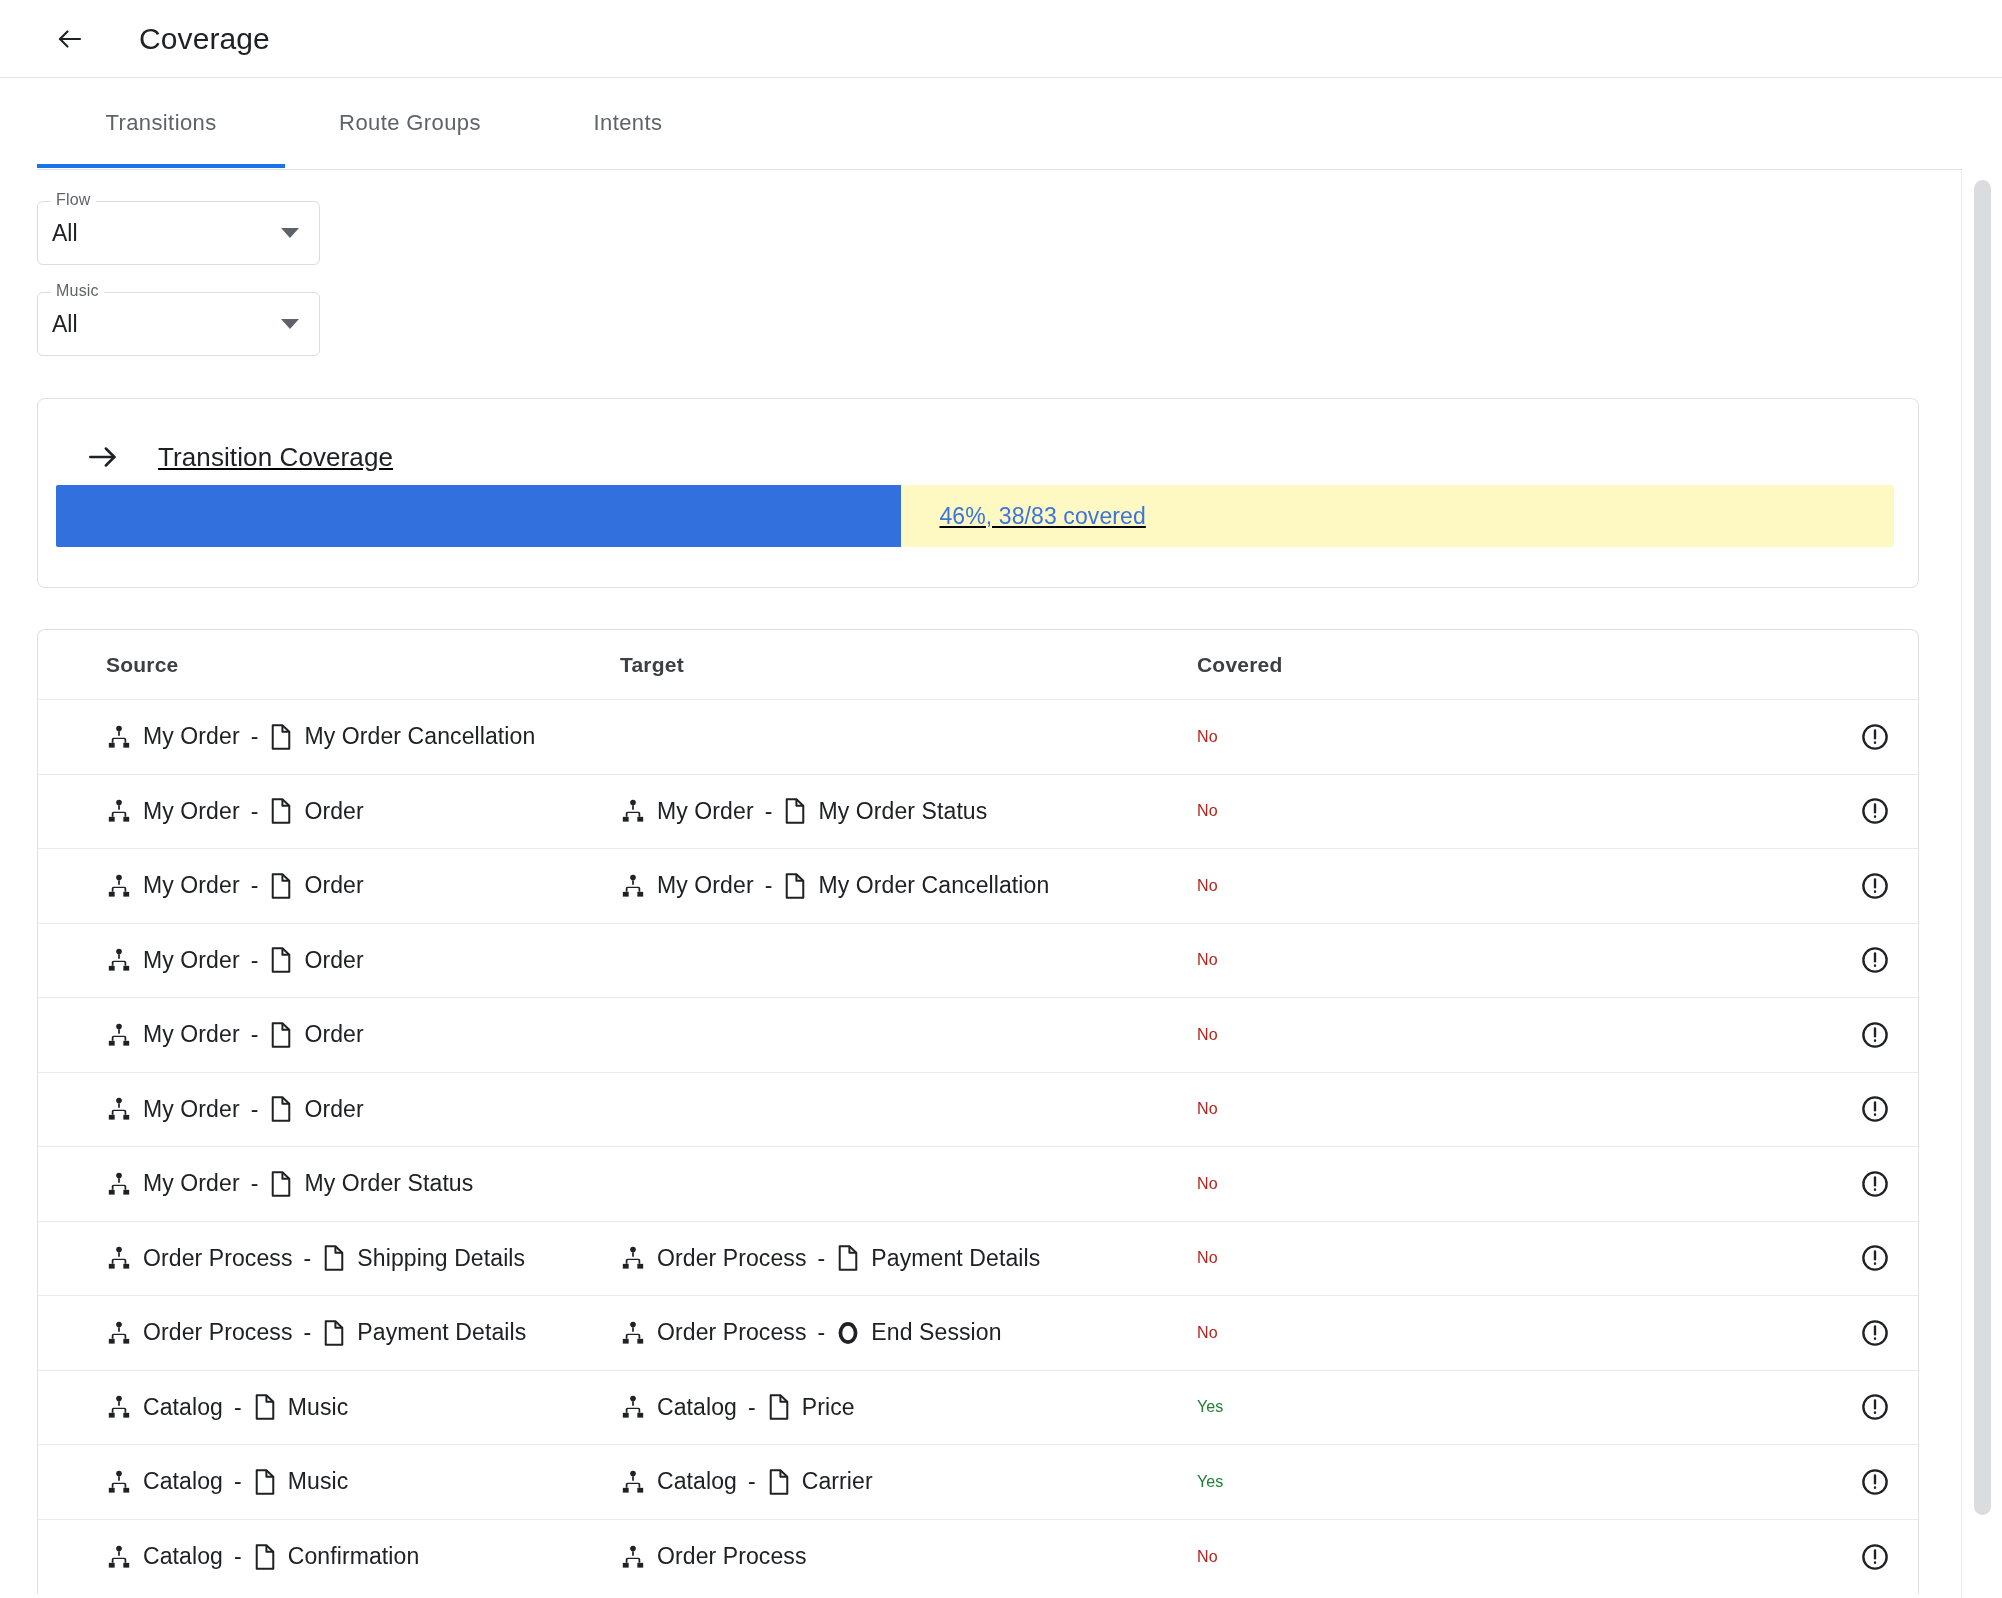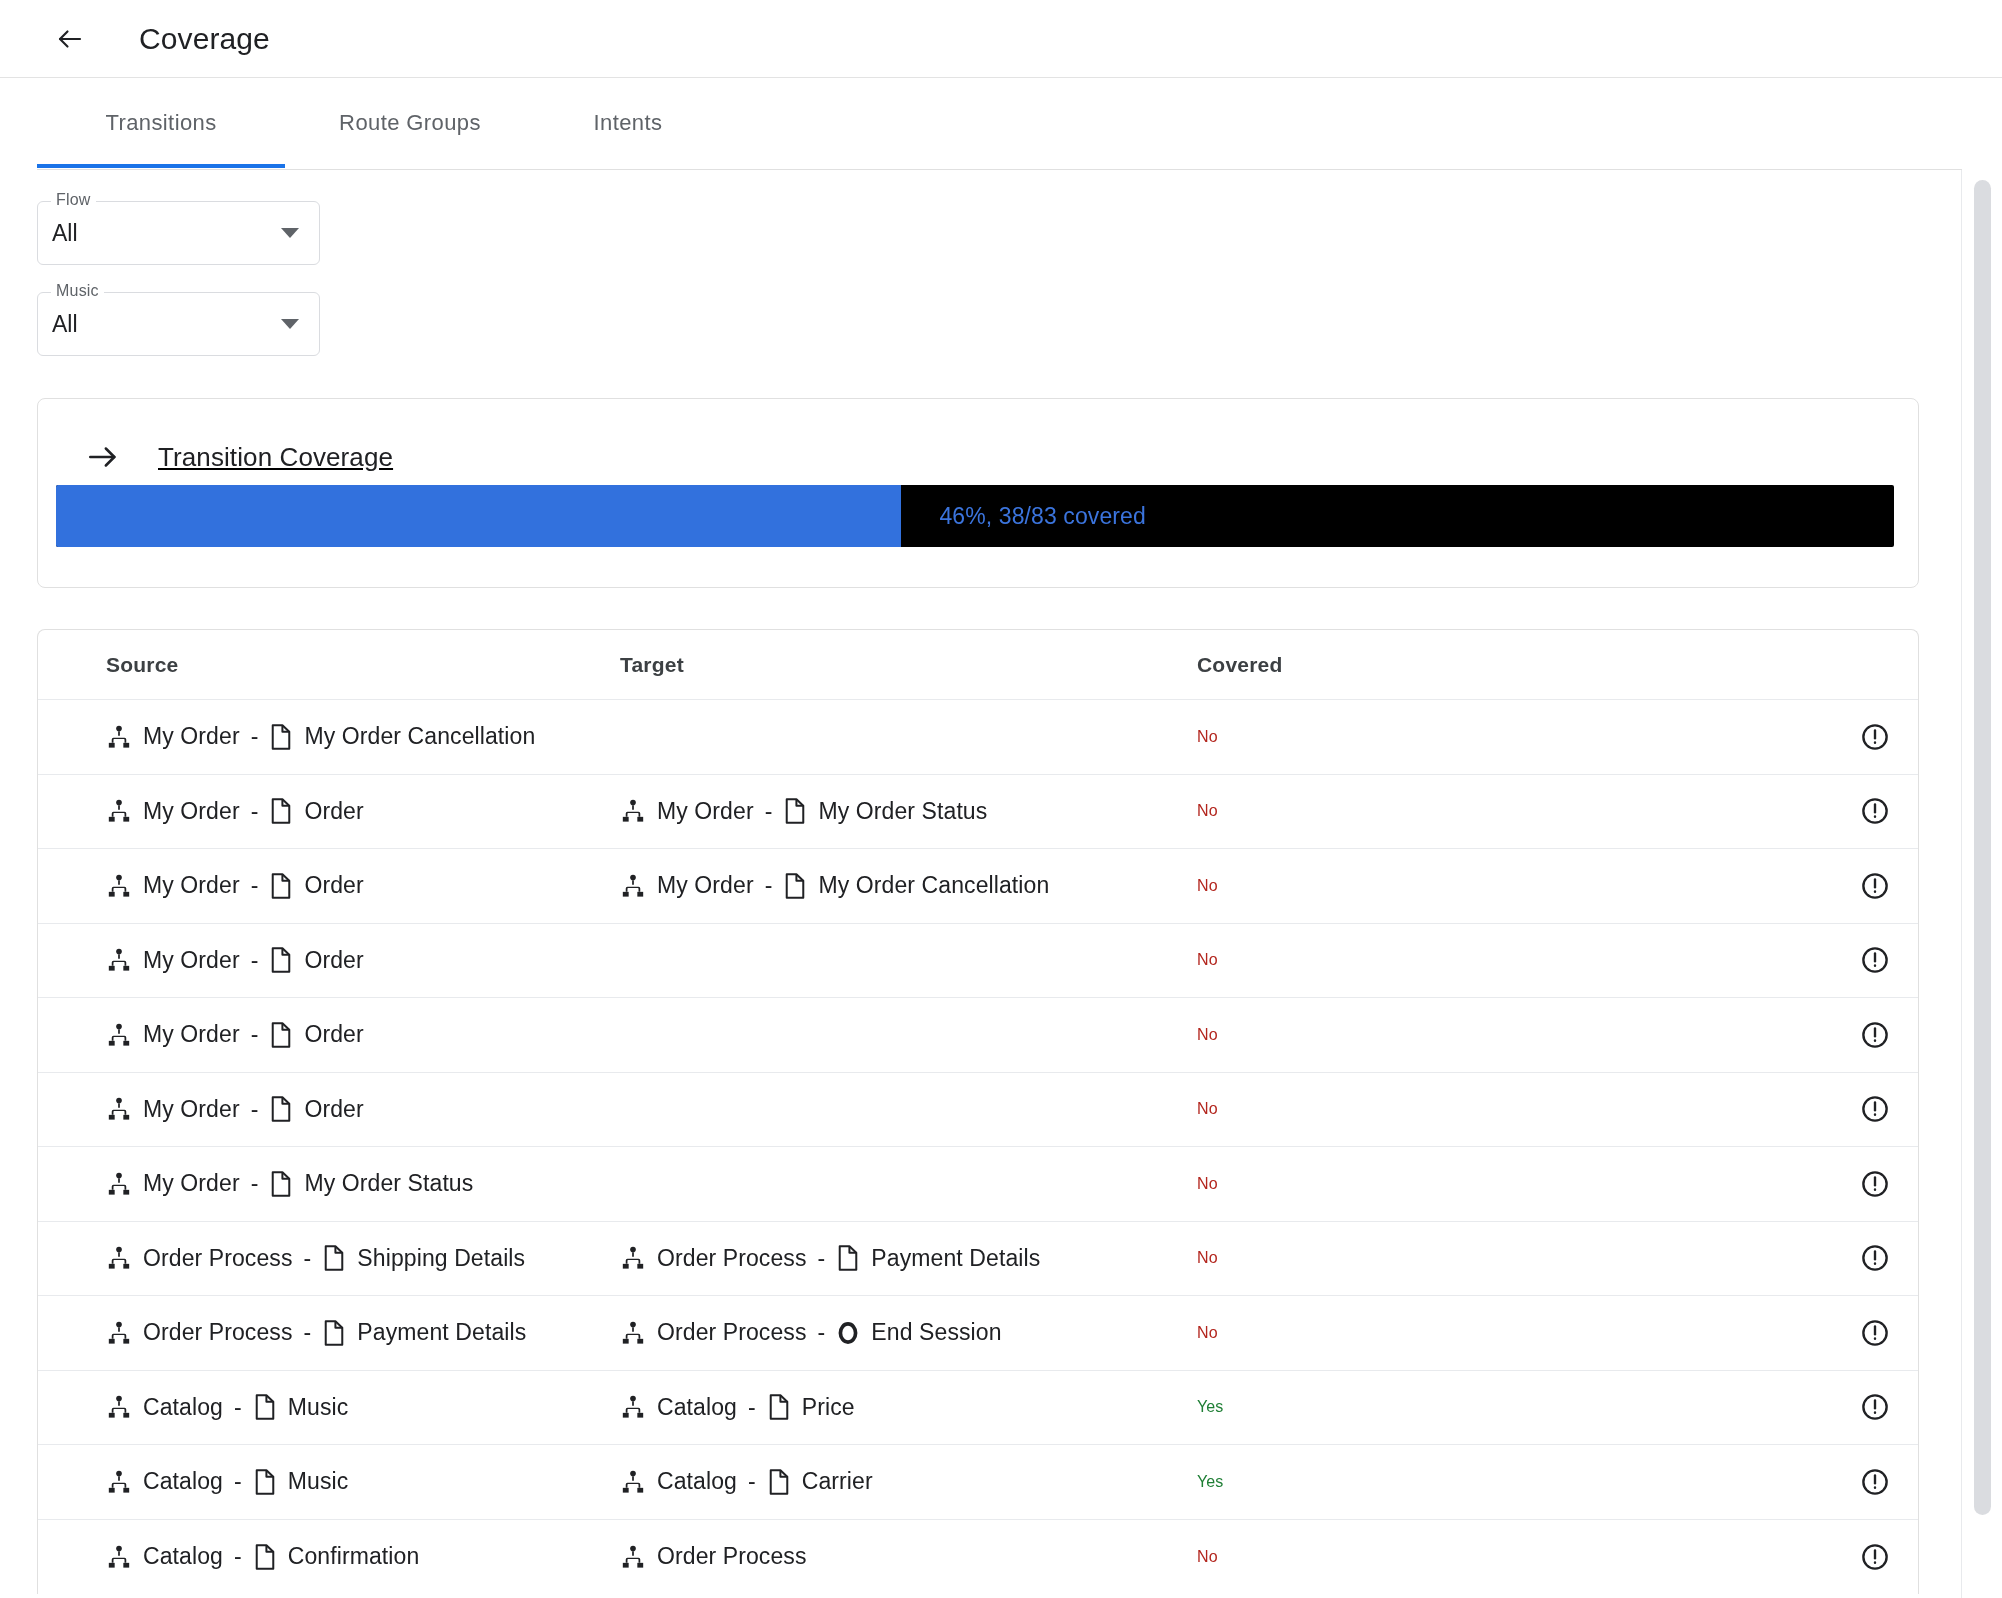--- a/index.html
+++ b/index.html
@@ -307,21 +307,21 @@
     <div class="card-head">
       <span class="arrow-icon">
         <svg width="34" height="34" viewBox="0 0 24 24" fill="none" stroke="currentColor" stroke-width="1.8" stroke-linecap="round" stroke-linejoin="round">
           <line x1="3" y1="12" x2="20" y2="12"></line>
           <polyline points="14,6 20,12 14,18"></polyline>
         </svg>
       </span>
       <span class="card-title">Transition Coverage</span>
     </div>
     <div class="progress-row">
-      <div class="progress-track" style="background: #000000; text-align: right;">
+      <div class="progress-track" style="background: #fef9c3; text-align: right;">
         <div class="progress-fill" id="progress-fill" style="width: 46%; background: rgb(50, 113, 221);"></div>
         <span class="progress-text" id="progress-text" style="color: rgb(59, 116, 221); margin-left: calc(46% + 38px);">46%, 38/83 covered</span>
       </div>
     </div>
   </div>
 
   <div class="table-card">
     <div class="thead">
       <div class="th col-source">Source</div>
       <div class="th col-target">Target</div>

